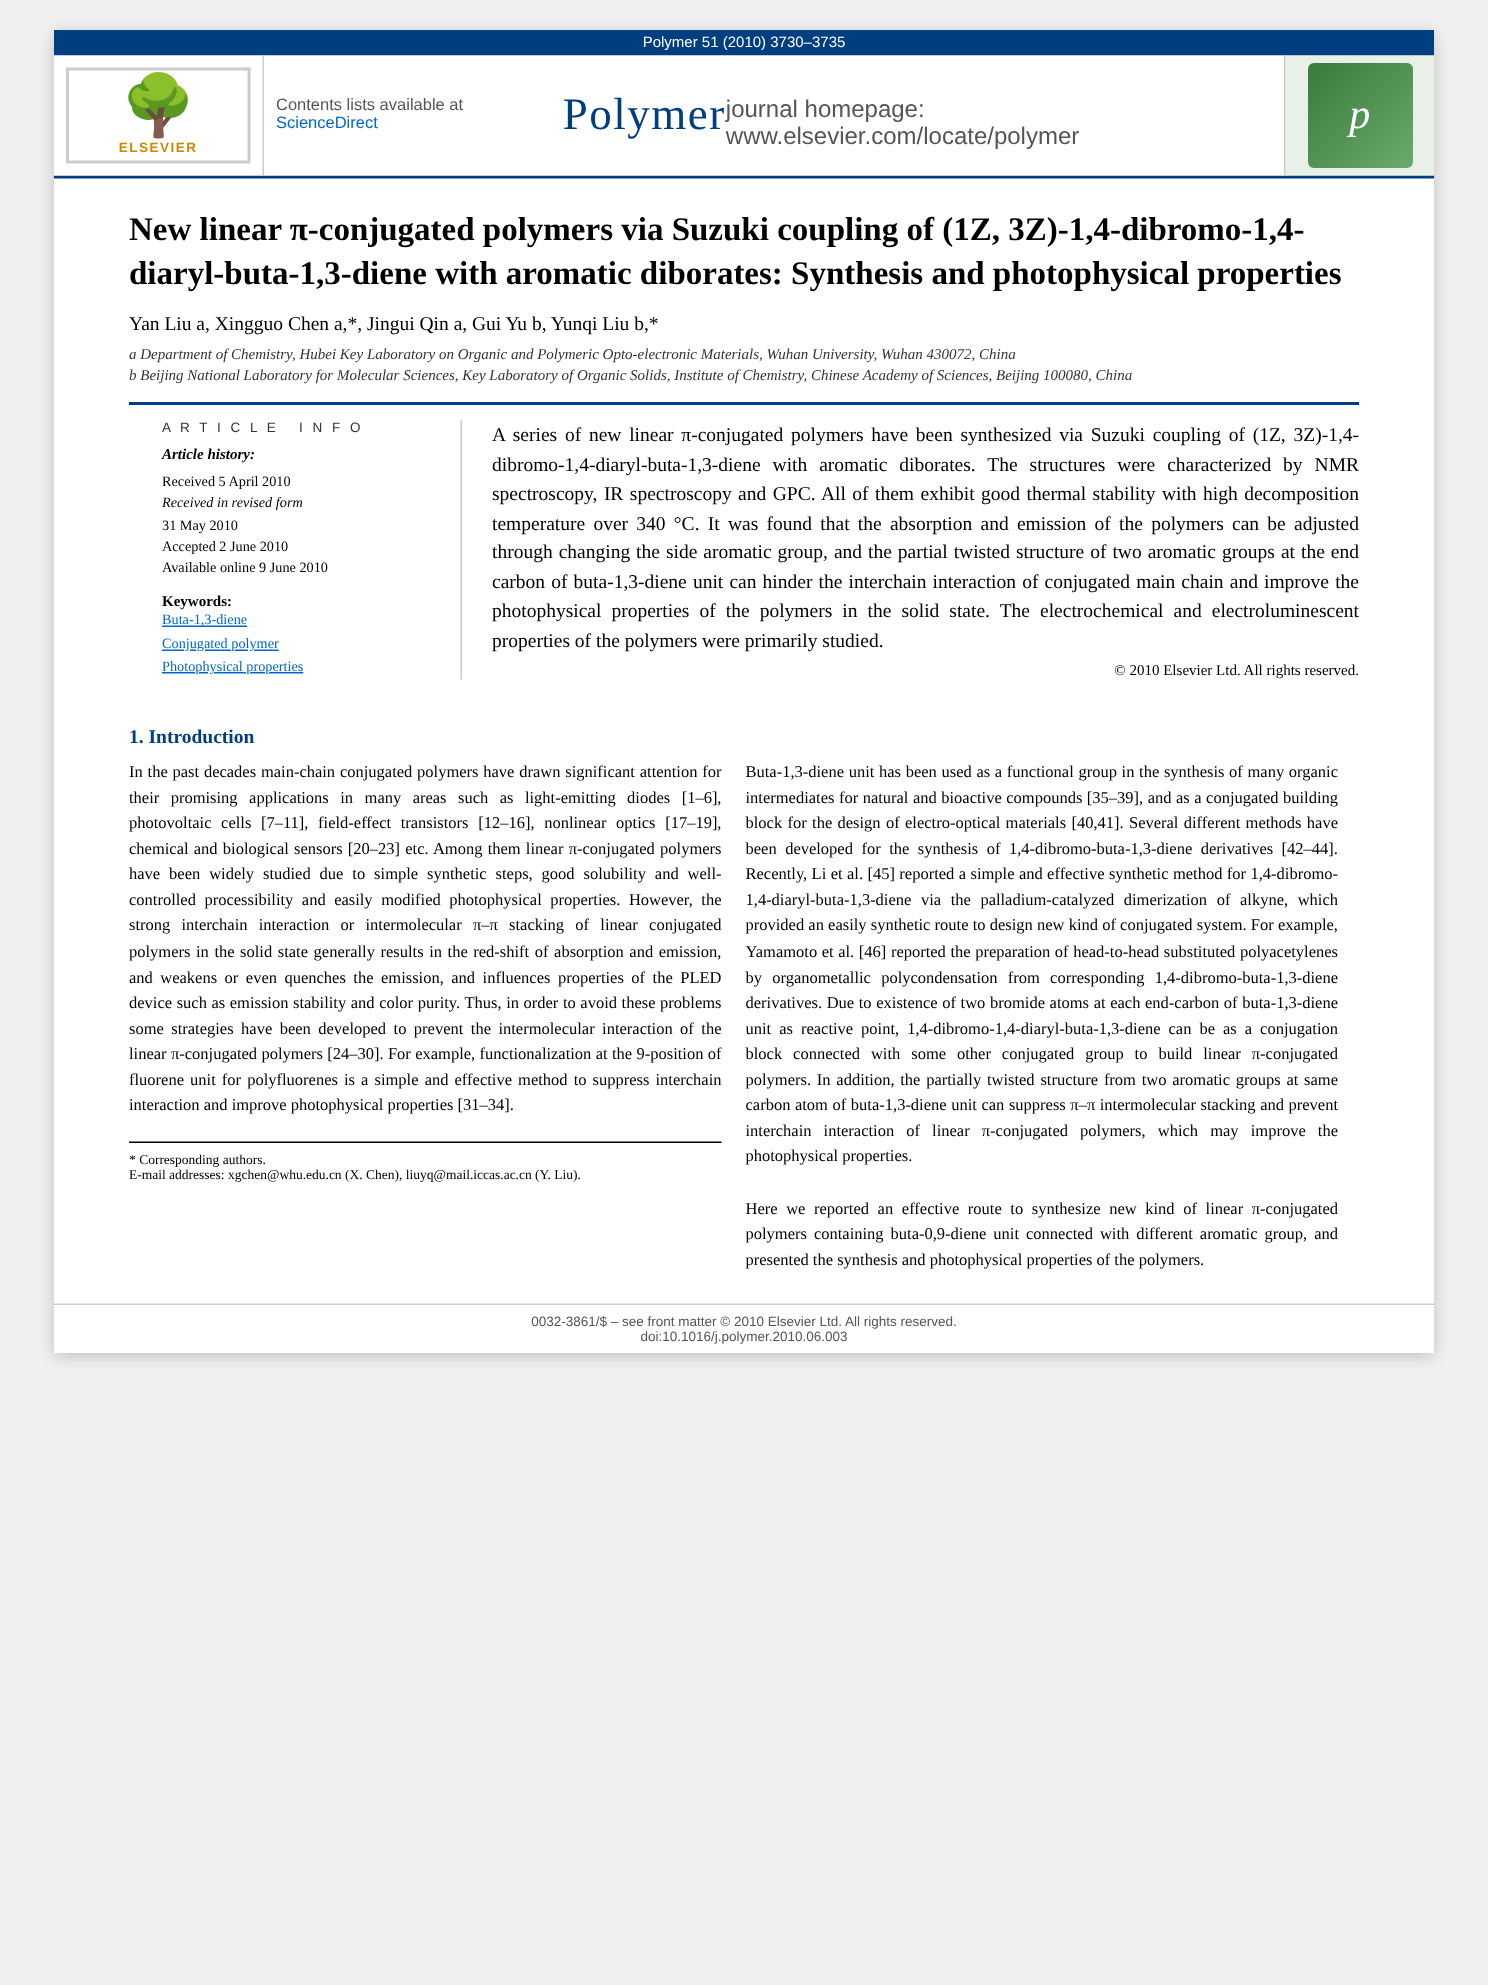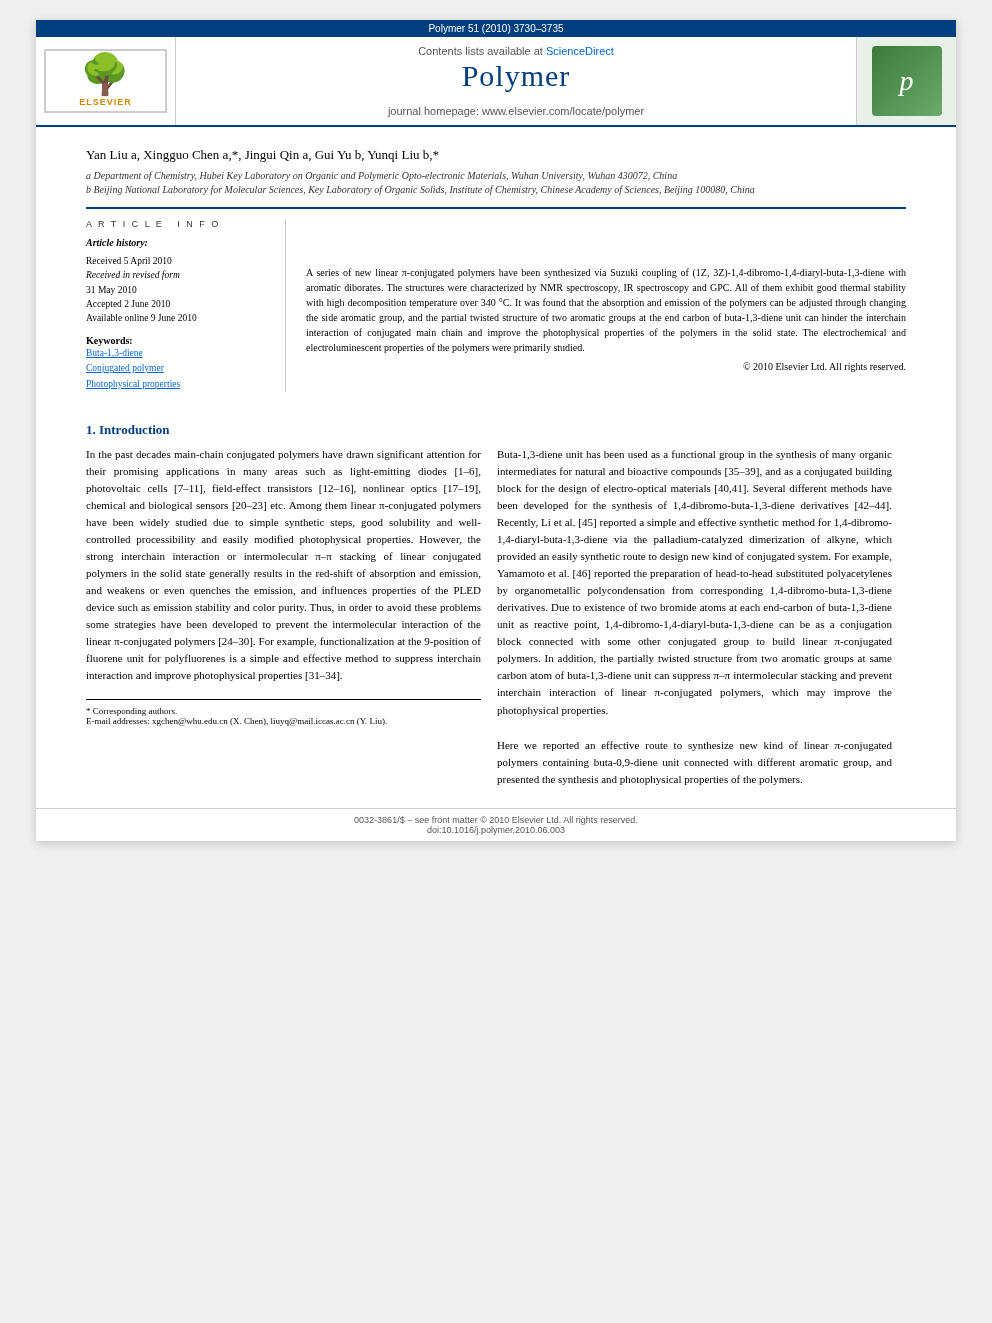--- a/index.html
+++ b/index.html
@@ -59,21 +59,21 @@
       font-family: Arial, sans-serif;
       font-size: 9px;
       font-weight: bold;
       color: #cc8800;
       letter-spacing: 1px;
       margin-top: 2px;
     }
     .journal-center {
       flex: 1;
       display: flex;
-      flex-direction: column;
+      flex-direction: row;
       align-items: center;
       justify-content: center;
       padding: 8px;
       background: #fff;
     }
     .science-direct-link {
       font-size: 11px;
       color: #555;
       font-family: Arial, sans-serif;
       margin-bottom: 2px;
@@ -83,21 +83,21 @@
       text-decoration: none;
     }
     .journal-name-big {
       font-size: 30px;
       color: #003f7f;
       font-family: 'Times New Roman', serif;
       font-weight: normal;
       letter-spacing: 1px;
     }
     .journal-homepage {
-      font-size: 11px;
+      font-size: 16px;
       color: #555;
       font-family: Arial, sans-serif;
       margin-top: 12px;
     }
     .polymer-logo-right {
       width: 100px;
       min-width: 100px;
       background: #e8f0e8;
       display: flex;
       flex-direction: column;
@@ -149,20 +149,21 @@
       gap: 20px;
       border-top: 2px solid #003f7f;
       padding-top: 10px;
       margin-top: 10px;
     }
     .col-left {
       width: 200px;
       min-width: 200px;
       border-right: 1px solid #ccc;
       padding-right: 15px;
+      margin-left: 22px;
     }
     .col-right {
       flex: 1;
     }
     .section-label {
       font-size: 9px;
       font-family: Arial, sans-serif;
       letter-spacing: 2px;
       color: #333;
       text-transform: uppercase;
@@ -192,25 +193,24 @@
       color: #000;
     }
     .keyword-item {
       font-size: 9.5px;
       color: #0066cc;
       text-decoration: underline;
       display: block;
       line-height: 1.6;
     }
     .abstract-text {
-      font-size: 10px;
+      font-size: 13px;
       line-height: 1.5;
       color: #000;
       text-align: justify;
-      margin-top: 46px;
     }
     .copyright {
       font-size: 10px;
       color: #000;
       text-align: right;
       margin-top: 6px;
     }
     
     .body-content {
       padding: 10px 64px 20px 50px;
@@ -279,20 +279,21 @@
       </div>
       <div class="journal-name-big">Polymer</div>
       <div class="journal-homepage">journal homepage: www.elsevier.com/locate/polymer</div>
     </div>
     <div class="polymer-logo-right">
       <div class="p-logo">p</div>
     </div>
   </div>
 
   <div class="article-content">
+    <div class="article-title">New linear π-conjugated polymers via Suzuki coupling of (1Z, 3Z)-1,4-dibromo-1,4-diaryl-buta-1,3-diene with aromatic diborates: Synthesis and photophysical properties</div>
     <div class="authors">
       <span>Yan Liu a, Xingguo Chen a,*, Jingui Qin a, Gui Yu b, Yunqi Liu b,*</span>
     </div>
     <div class="affiliations">
       <div>a Department of Chemistry, Hubei Key Laboratory on Organic and Polymeric Opto-electronic Materials, Wuhan University, Wuhan 430072, China</div>
       <div>b Beijing National Laboratory for Molecular Sciences, Key Laboratory of Organic Solids, Institute of Chemistry, Chinese Academy of Sciences, Beijing 100080, China</div>
     </div>
 
     <div class="two-col">
 

